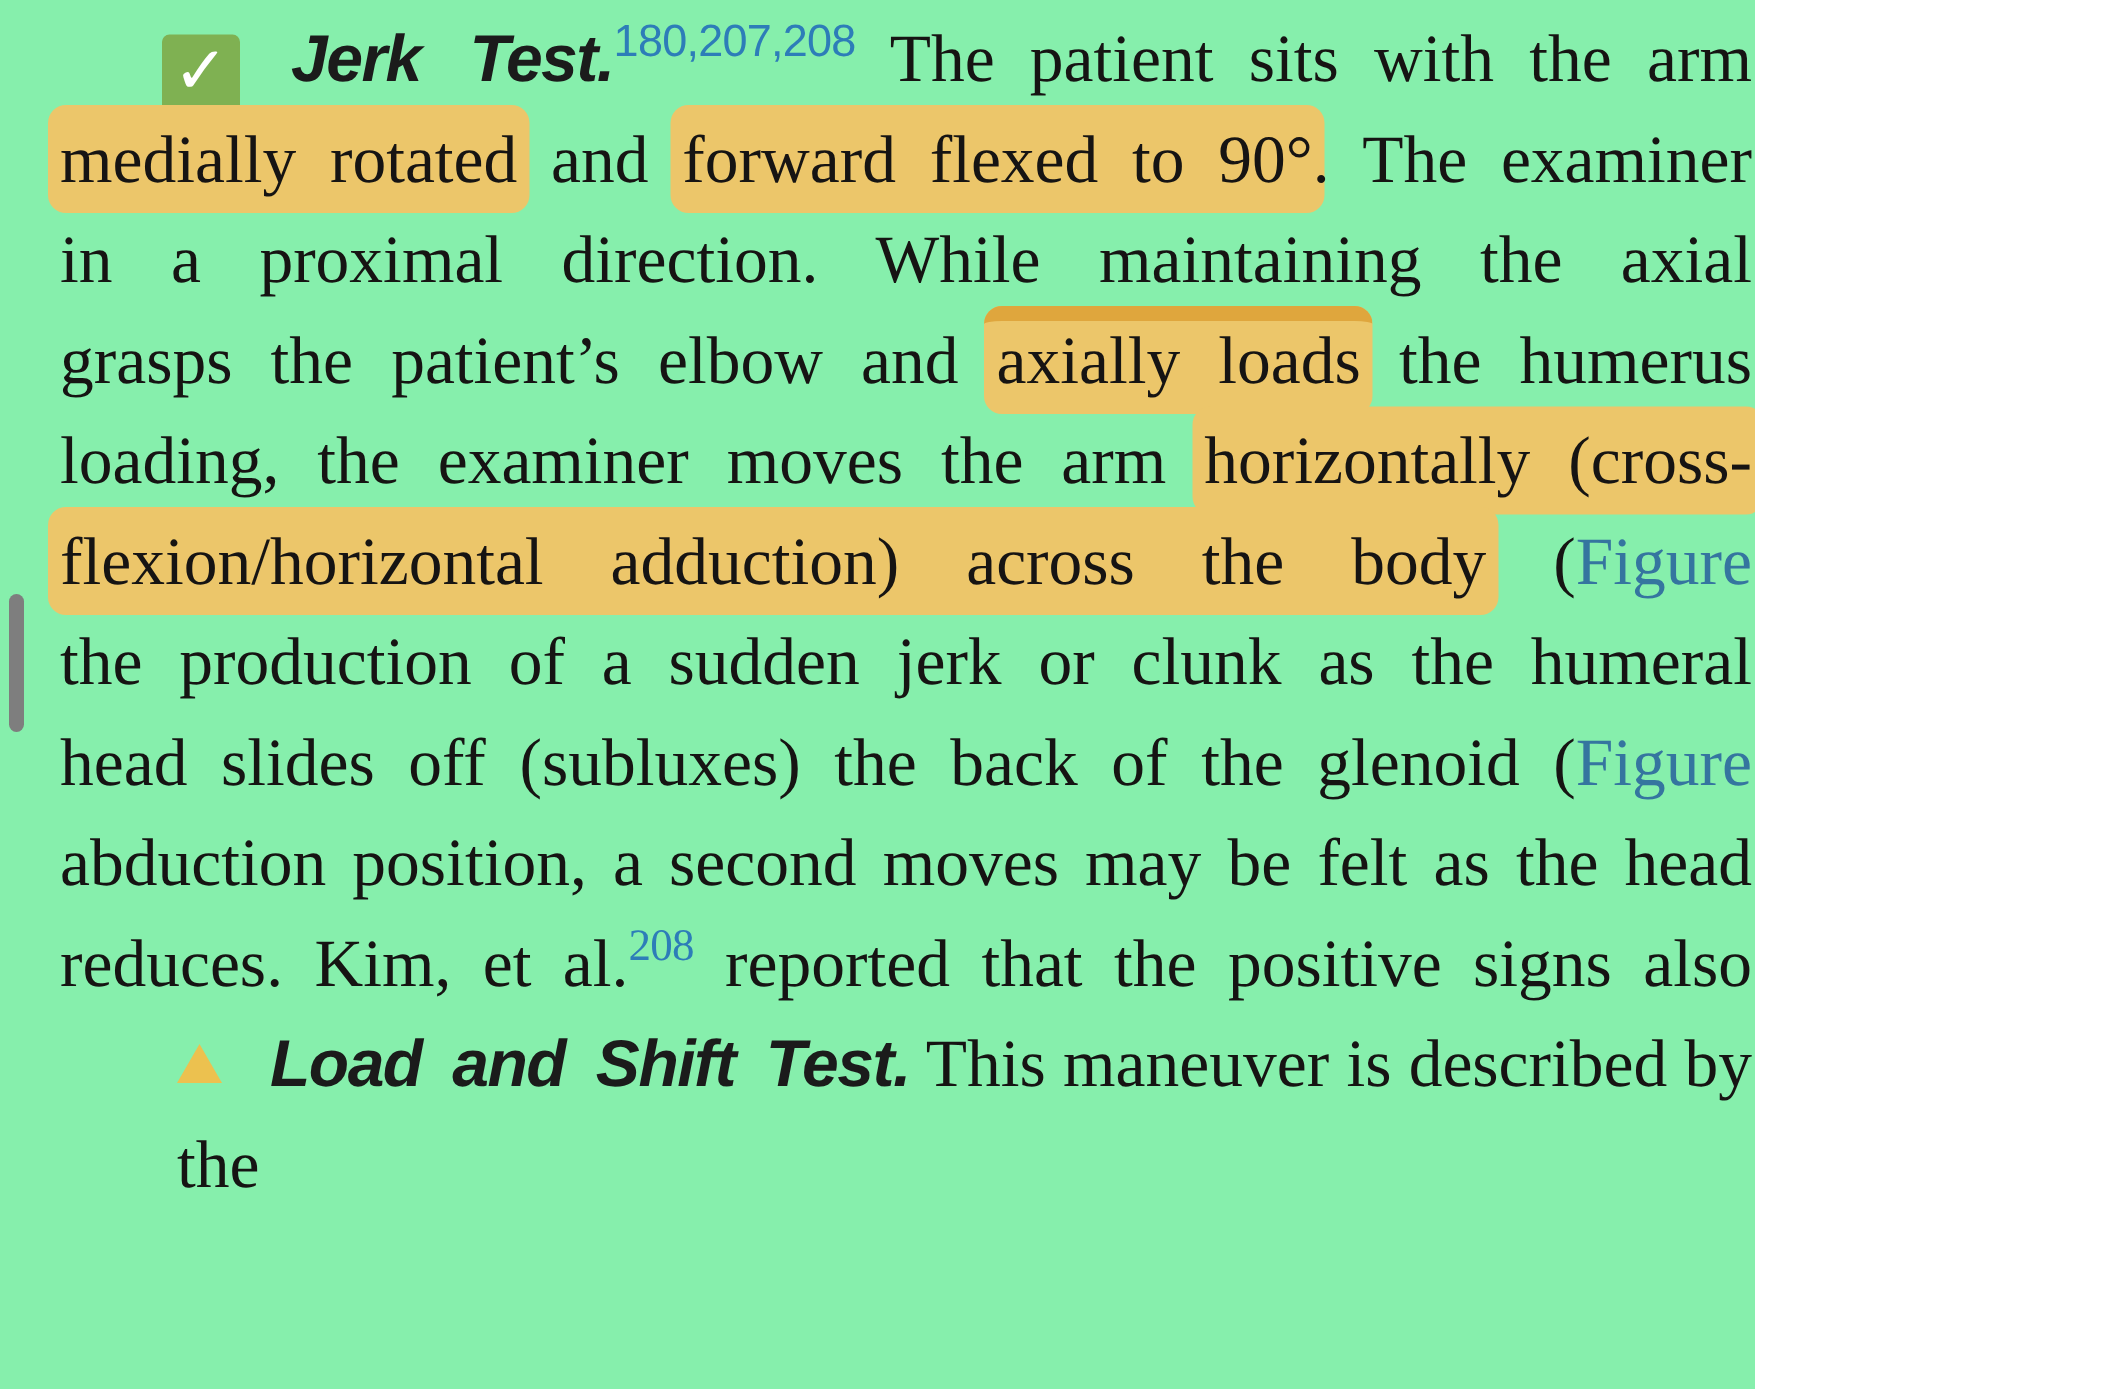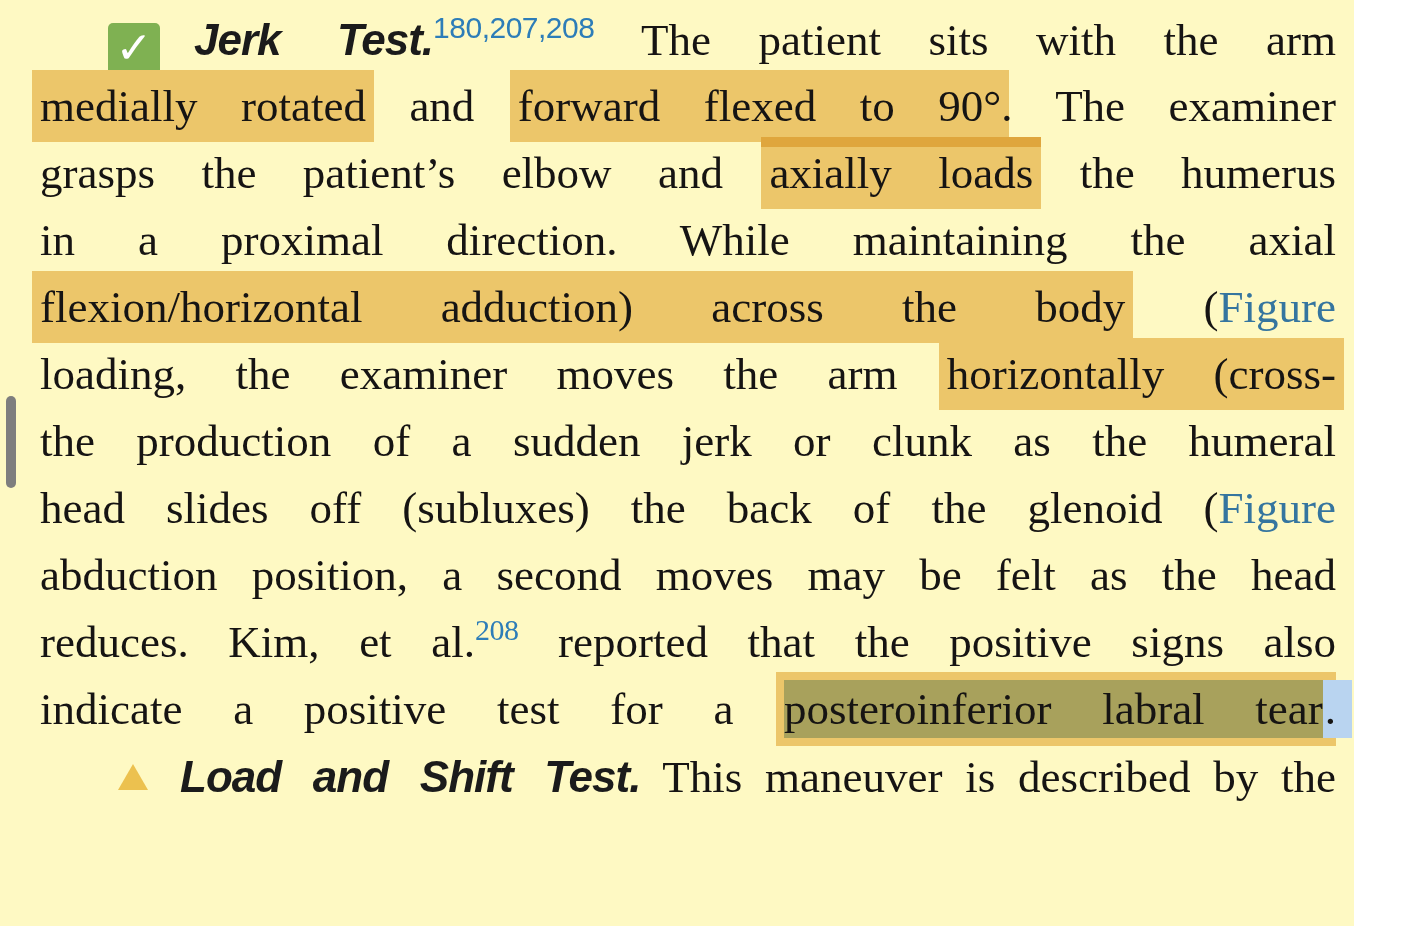--- a/index.html
+++ b/index.html
@@ -1,22 +1,22 @@
 <!DOCTYPE html>
 <html><head>
 <meta charset="utf-8">
 <style>
   html,body { margin:0; padding:0; background:#ffffff; }
   .page {
     position:relative;
-    width:1354px; height:926px;
-    background:#fef9c3;
+    width:1170px; height:926px;
+    background:#86efac;
     overflow:hidden;
     box-sizing:border-box;
-    padding:6px 18px 0 40px;
+    padding:6px 2px 0 40px;
     font-family:"Liberation Serif", serif;
     font-size:45px;
     color:#161413;
   }
   .line {
     height:67px; line-height:67px;
     text-align:justify;
     text-align-last:justify;
     white-space:normal;
   }
@@ -36,21 +36,21 @@
     font-family:"Liberation Sans", sans-serif;
     font-size:30px; color:#2d7db8;
     position:relative; top:-17px; letter-spacing:-0.5px;
   }
   .seg-sup.serif-sup { font-family:"Liberation Serif", serif; }
 
   .seg-link { color:#35759f; cursor:pointer; }
 
   .seg-hl {
     background:#ecc66a;
-    padding:11px 8px; margin:0 -8px;
+    padding:11px 8px; margin:0 -8px;border-radius:12px;
   }
   .seg-hl-dark {
     border-top:10px solid #dfa63d;
     padding:1px 8px 11px 8px;
   }
 
   .sel-outer {
     background:#ecc66a;
     padding:12px 0 12px 8px; margin-left:-8px;
   }
@@ -81,24 +81,23 @@
   }
 </style>
 </head>
 <body>
 
 <div class="page">
   <div class="scrollbar-thumb"></div>
   <div id="text-block">
       <div class="line indent-1"><span class="checkbox-icon">✓</span><span class="seg-title">Jerk Test.</span><span class="seg-sup">180,207,208</span><span class="seg-body"> The patient sits with the arm</span></div>
       <div class="line"><span class="seg-hl">medially rotated</span><span class="seg-body"> and </span><span class="seg-hl">forward flexed to 90°</span><span class="seg-body">. The examiner</span></div>
+      <div class="line"><span class="seg-body">in a proximal direction. While maintaining the axial</span></div>
       <div class="line"><span class="seg-body">grasps the patient’s elbow and </span><span class="seg-hl seg-hl-dark">axially loads</span><span class="seg-body"> the humerus</span></div>
-      <div class="line"><span class="seg-body">in a proximal direction. While maintaining the axial</span></div>
+      <div class="line"><span class="seg-body">loading, the examiner moves the arm </span><span class="seg-hl">horizontally (cross-</span></div>
       <div class="line"><span class="seg-hl">flexion/horizontal adduction) across the body</span><span class="seg-body"> (</span><span class="seg-link">Figure</span></div>
-      <div class="line"><span class="seg-body">loading, the examiner moves the arm </span><span class="seg-hl">horizontally (cross-</span></div>
       <div class="line"><span class="seg-body">the production of a sudden jerk or clunk as the humeral</span></div>
       <div class="line"><span class="seg-body">head slides off (subluxes) the back of the glenoid (</span><span class="seg-link">Figure</span></div>
       <div class="line"><span class="seg-body">abduction position, a second moves may be felt as the head</span></div>
       <div class="line"><span class="seg-body">reduces. Kim, et al.</span><span class="seg-sup serif-sup">208</span><span class="seg-body"> reported that the positive signs also</span></div>
-      <div class="line"><span class="seg-body">indicate a positive test for a </span><span class="sel-outer"><span class="sel-olive">posteroinferior labral tear</span><span class="sel-blue">.</span></span></div>
       <div class="line indent-2"><span class="triangle-icon"></span><span class="seg-title">Load and Shift Test.</span><span class="seg-body"> This maneuver is described by the</span></div>
     </div>
 </div>
 
 </body></html>

